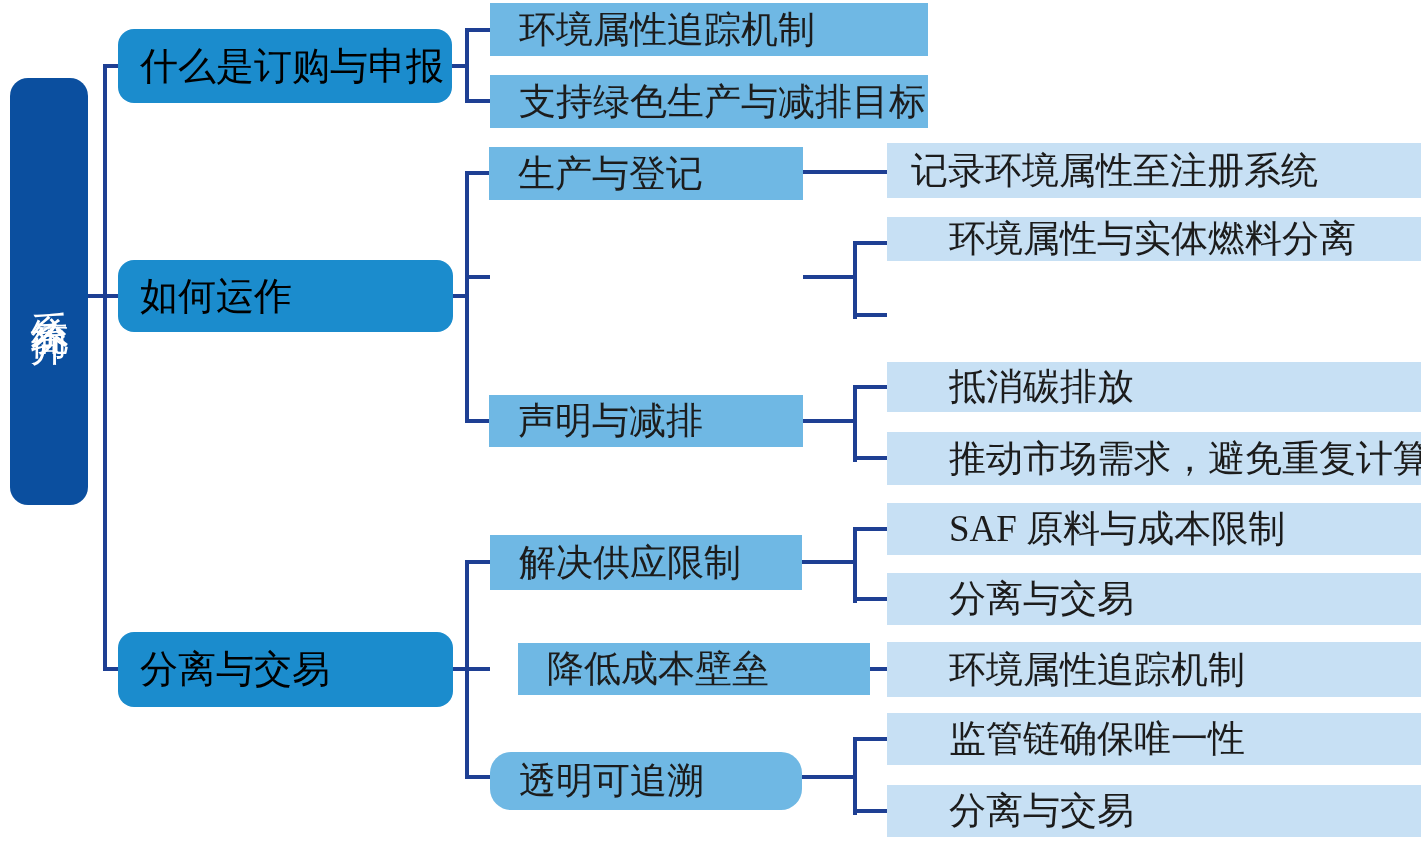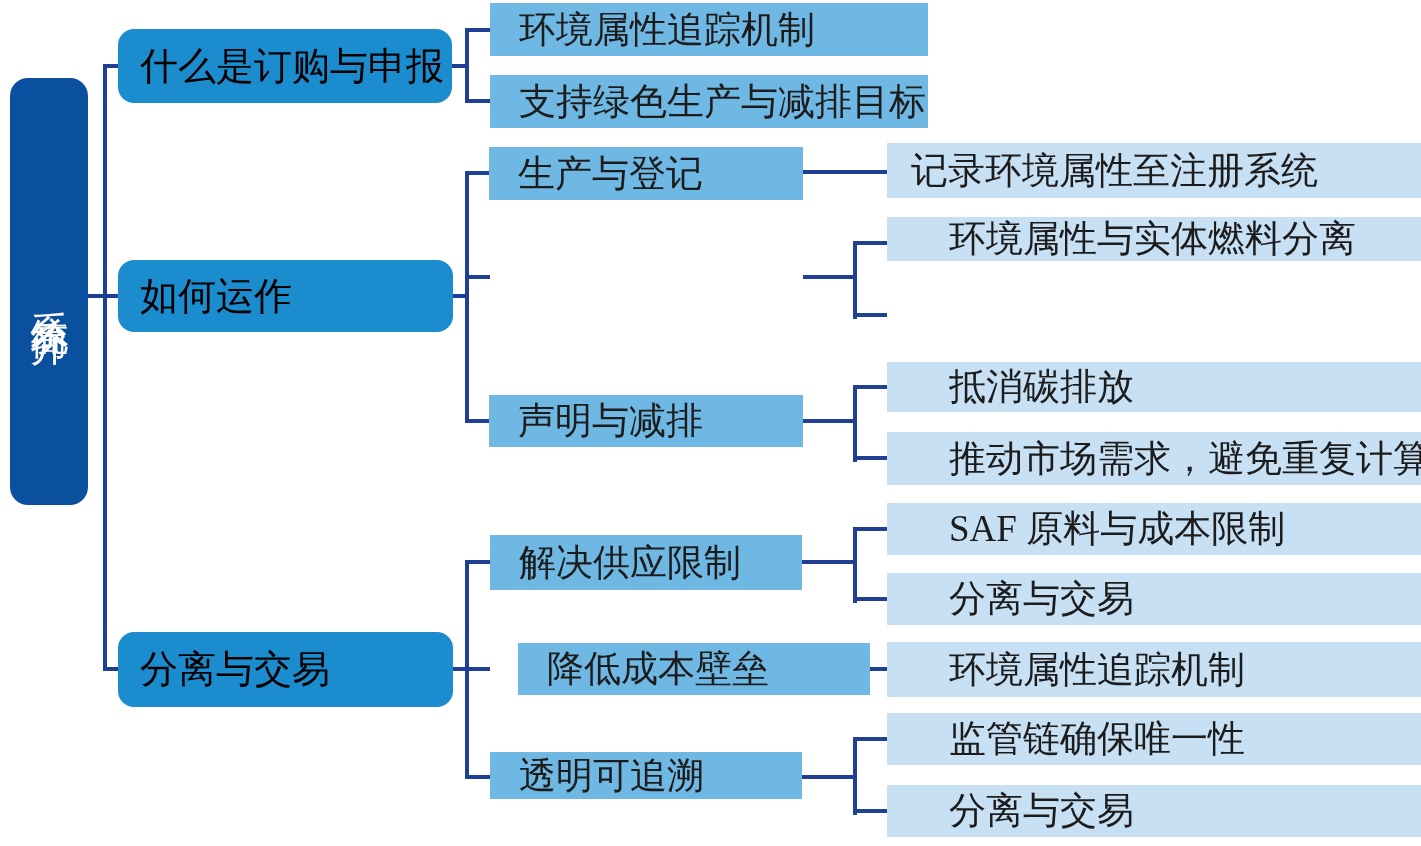--- a/index.html
+++ b/index.html
@@ -130,21 +130,21 @@
   <div class="node lvl2" style="left:489px;top:395px;width:314px;height:52px;align-items:center;">
     <span class="label">声明与减排</span>
   </div>
 
   <div class="node lvl2" style="left:490px;top:535px;width:312px;height:55px;">
     <span class="label">解决供应限制</span>
   </div>
   <div class="node lvl2" style="left:490px;top:643px;width:352px;height:52px;margin-left:28px;">
     <span class="label">降低成本壁垒</span>
   </div>
-  <div class="node lvl2" style="left:490px;top:752px;width:312px;height:47px;">
+  <div class="node lvl2" style="left:490px;top:752px;width:312px;height:58px;border-radius:21px;">
     <span class="label">透明可追溯</span>
   </div>
 
   <div class="node leaf" style="left:887px;top:143px;width:534px;height:55px;padding-left:24px;">
     <span class="label">记录环境属性至注册系统</span>
   </div>
   <div class="node leaf" style="left:887px;top:217px;width:534px;height:44px;">
     <span class="label">环境属性与实体燃料分离</span>
   </div>
   <div class="node leaf" style="left:887px;top:362px;width:534px;height:50px;">

